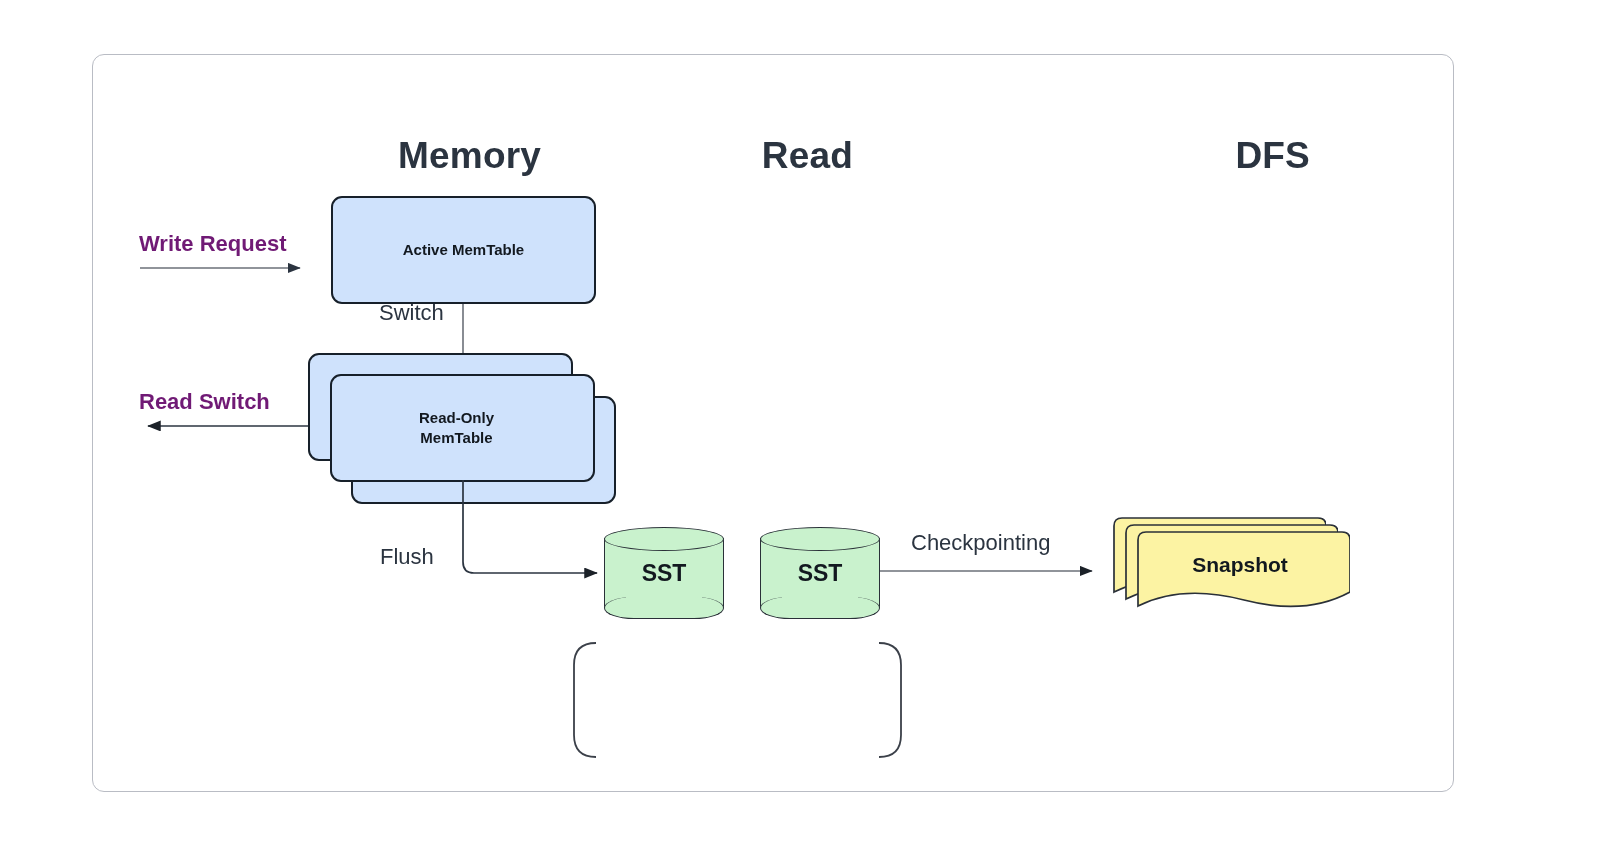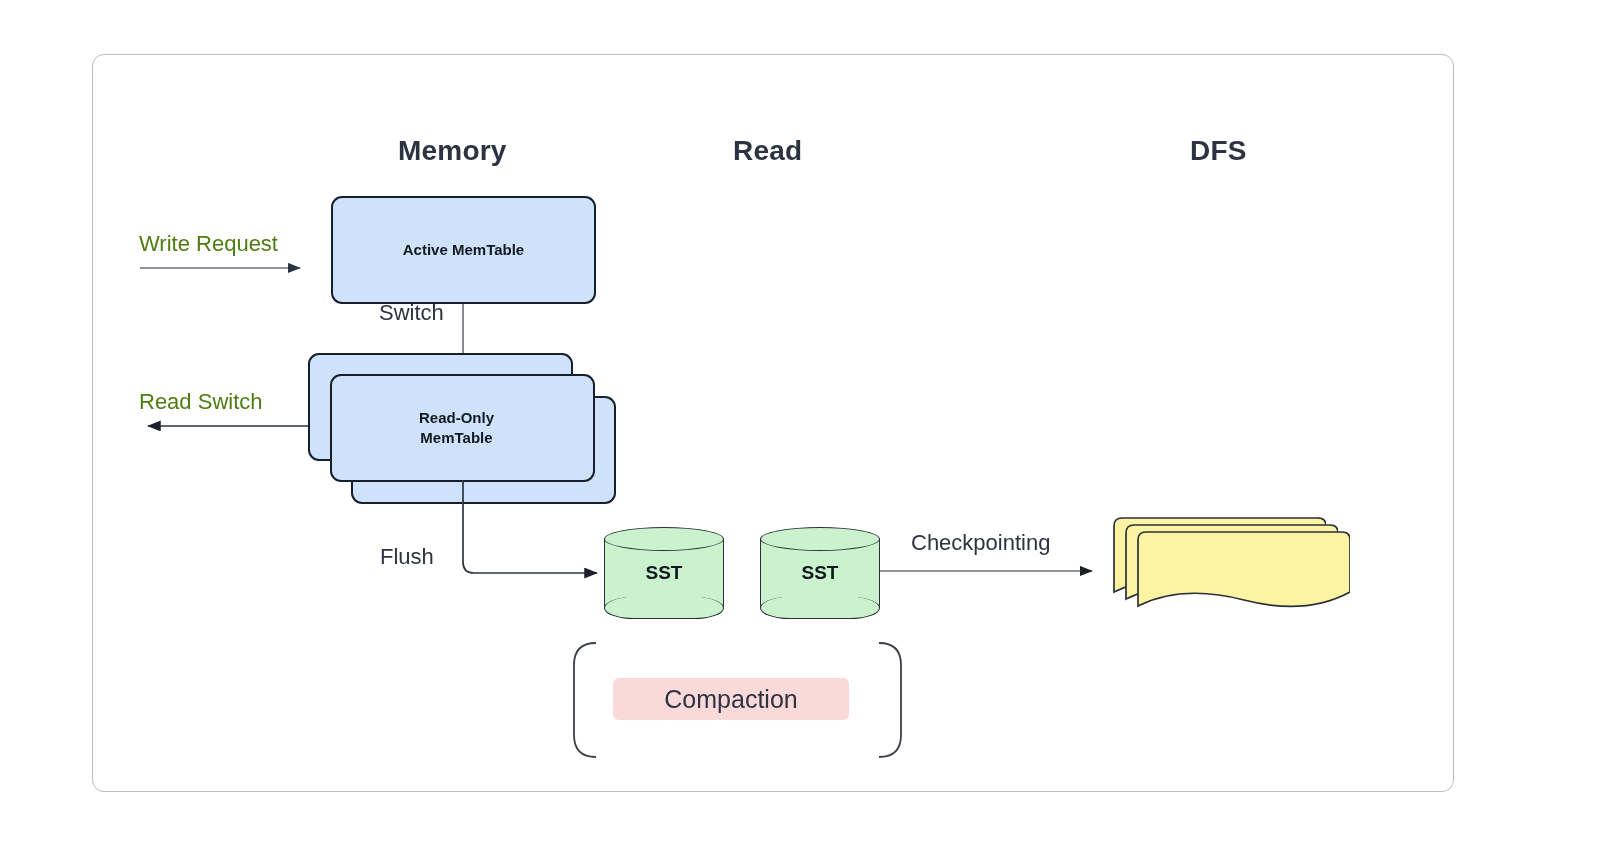--- a/index.html
+++ b/index.html
@@ -28,26 +28,26 @@
     width: 1362px;
     height: 738px;
     border: 1.6px solid #b9bcc4;
     border-radius: 12px;
     background: #ffffff;
     box-sizing: border-box;
   }
 
   .col-header {
     position: absolute;
-    font-size: 28px;
+    font-size: 37px;
     font-weight: bold;
     color: #2b3440;
     letter-spacing: 0.2px;
     white-space: nowrap;
-    text-align: left;
+    text-align: right;
   }
   #header-memory { left: 398px; top: 135px; width: 120px; }
   #header-disk   { left: 733px; top: 135px; width: 120px; }
   #header-dfs    { left: 1190px; top: 135px; width: 120px; }
 
   
   .memtable {
     position: absolute;
     background: #cfe2fc;
     border: 2.2px solid #17202a;
@@ -109,21 +109,21 @@
     border-radius: 50%;
     box-sizing: border-box;
   }
   .cyl-label {
     position: absolute;
     left: 0; top: 0;
     width: 120px; height: 92px;
     display: flex;
     align-items: center;
     justify-content: center;
-    font-size: 19px;
+    font-size: 23px;
     font-weight: bold;
     color: #12181f;
     z-index: 3;
   }
   #sst-1 { left: 604px; top: 527px; }
   #sst-2 { left: 760px; top: 527px; }
 
   
   #snapshot-stack {
     position: absolute;
@@ -187,22 +187,22 @@
   }
   .edge-label {
     position: absolute;
     font-size: 22px;
     color: #2b3440;
     white-space: nowrap;
   }
   .req-label {
     position: absolute;
     font-size: 22px;
-    font-weight: normal;
-    color: #4d7c0f;
+    font-weight: bold;
+    color: #701a75;
     white-space: nowrap;
   }
 
   #write-request-label { left: 139px; top: 231px; }
   #read-request-label  { left: 139px; top: 389px; }
   #switch-label { left: 379px; top: 300px; }
   #flush-label  { left: 380px; top: 544px; }
   #checkpointing-label { left: 911px; top: 530px; }
 </style>
 </head>
@@ -305,21 +305,21 @@
         <path d="M8,10 Q8,2 16,2 L212,2 Q220,2 220,10 L220,62
                  Q176,86 114,70 Q52,54 8,76 Z" fill="#fcf3a3" stroke="#2a3038" stroke-width="1.7"></path>
       </svg>
     </div>
     <div class="doc" id="doc-front">
       <svg width="220" height="85" viewBox="0 0 220 85">
         <path d="M8,10 Q8,2 16,2 L212,2 Q220,2 220,10 L220,62
                  Q176,86 114,70 Q52,54 8,76 Z" fill="#fcf3a3" stroke="#2a3038" stroke-width="1.7"></path>
       </svg>
     </div>
+    <div id="snapshot-label">Snapshot</div>
   </div>
 
   <svg id="compaction-bracket" width="335" height="118" viewBox="0 0 335 118">
     <path d="M26,2 Q4,2 4,24 L4,94 Q4,116 26,116" fill="none" stroke="#3b4049" stroke-width="1.8"></path>
     <path d="M309,2 Q331,2 331,24 L331,94 Q331,116 309,116" fill="none" stroke="#3b4049" stroke-width="1.8"></path>
   </svg>
-  <div id="compaction-label">Compaction</div>
 
 </div>
 
 </body></html>

